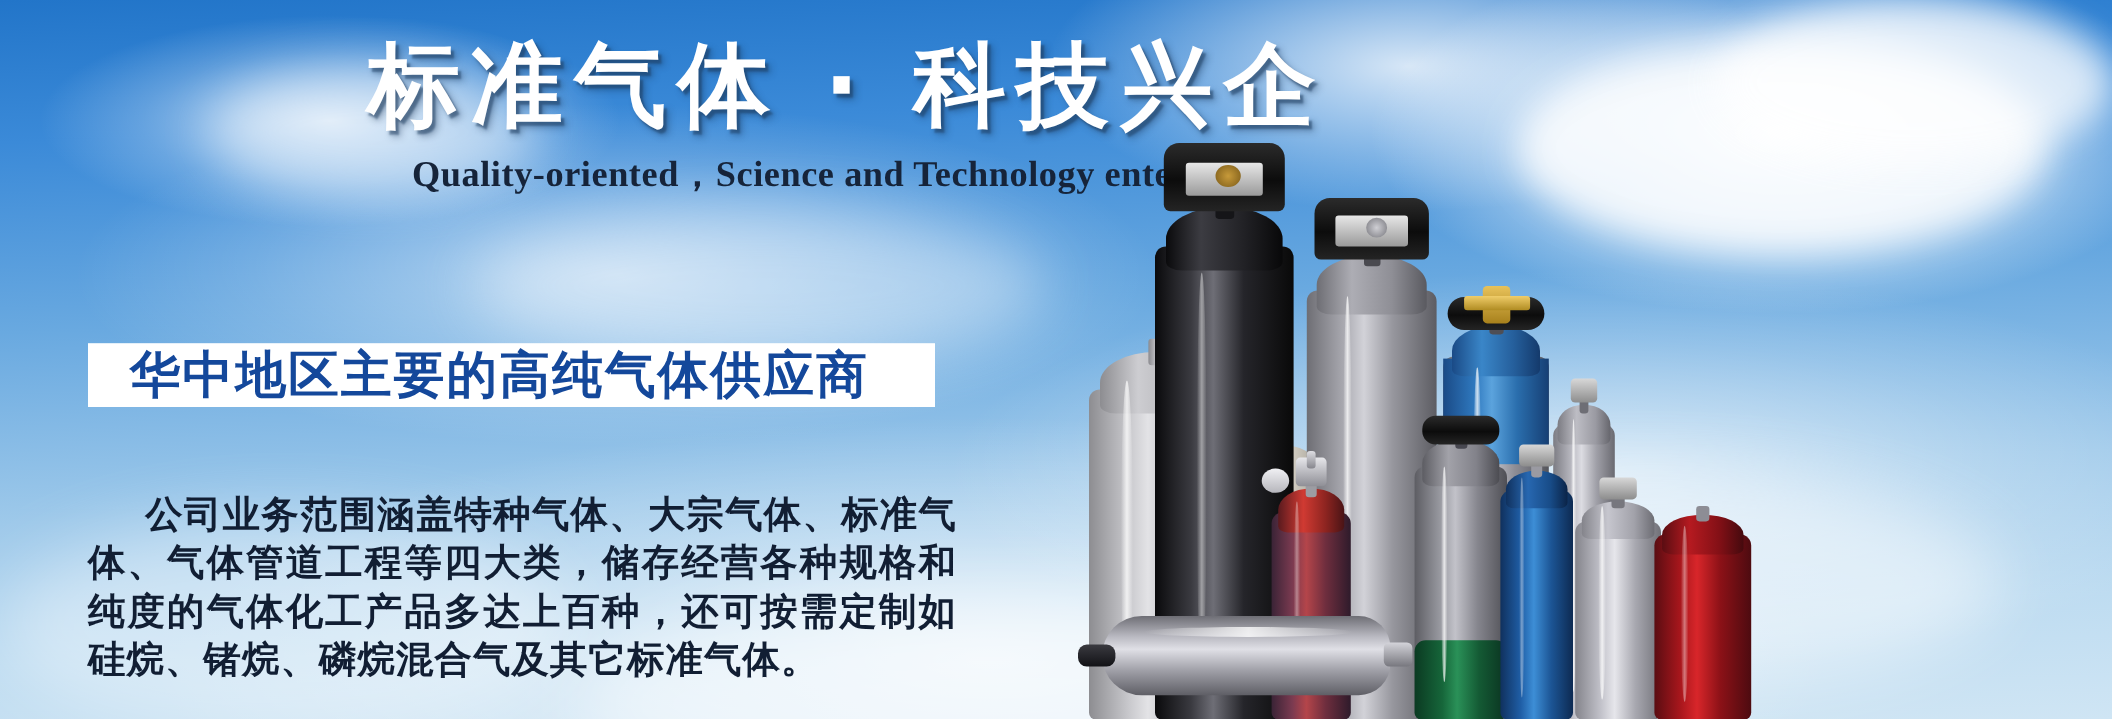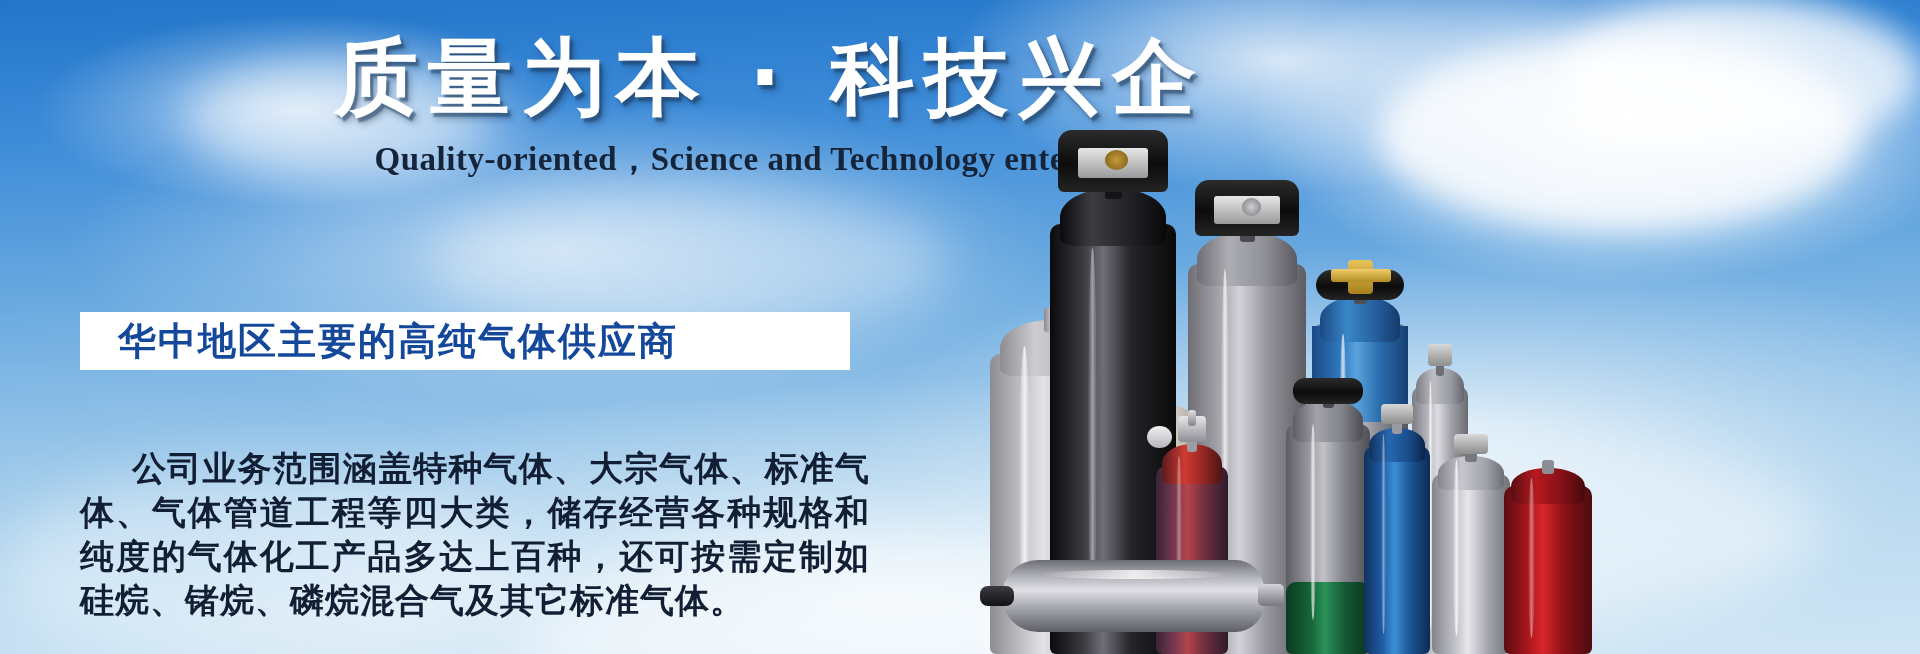--- a/index.html
+++ b/index.html
@@ -44,21 +44,21 @@
     letter-spacing:.5px;white-space:nowrap;
   }
 
   
   #strip{
     position:absolute;left:80px;top:312px;width:770px;height:58px;
     background:#ffffff;display:flex;align-items:center;
   }
   #strip-text{
     font-family:"DejaVu Sans", sans-serif;
-    font-size:38px;font-weight:700;color:#14489b;letter-spacing:2px;
+    font-size:46px;font-weight:700;color:#14489b;letter-spacing:2px;
     padding-left:38px;white-space:nowrap;
   }
 
   
   #para{
     position:absolute;left:80px;top:446px;width:790px;
     font-family:"DejaVu Serif", serif;
     font-size:34px;line-height:44px;font-weight:700;color:#111e33;
     letter-spacing:1px;text-align:justify;
   }
@@ -83,21 +83,21 @@
 <div id="banner">
 
   <div class="cloud c1"></div>
   <div class="cloud c2"></div>
   <div class="cloud c3"></div>
   <div class="cloud c4"></div>
   <div class="cloud c5"></div>
   <div class="cloud c6"></div>
   <div class="cloud c7"></div>
 
-  <div id="headline">质量为本 · 科技兴企</div>
+  <div id="headline">标准气体 · 科技兴企</div>
   <div id="subhead">Quality-oriented，Science and Technology enterprises</div>
 
   <div id="strip">
     <div id="strip-text">华中地区主要的高纯气体供应商</div>
   </div>
 
   <div id="para"><span class="indent"></span><span>公司业务范围涵盖特种气体、大宗气体、标准气体、气体管道工程等四大类，储存经营各种规格和纯度的气体化工产品多达上百种，还可按需定制如硅烷、锗烷、磷烷混合气及其它标准气体。</span></div>
 
   <div id="cylinders">
 

